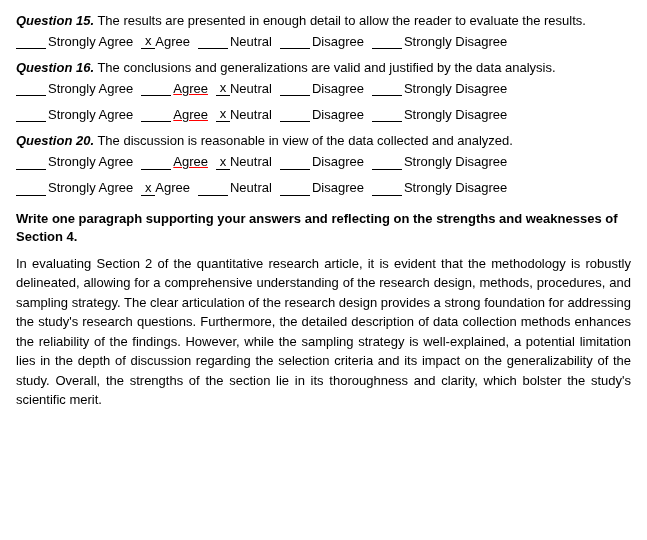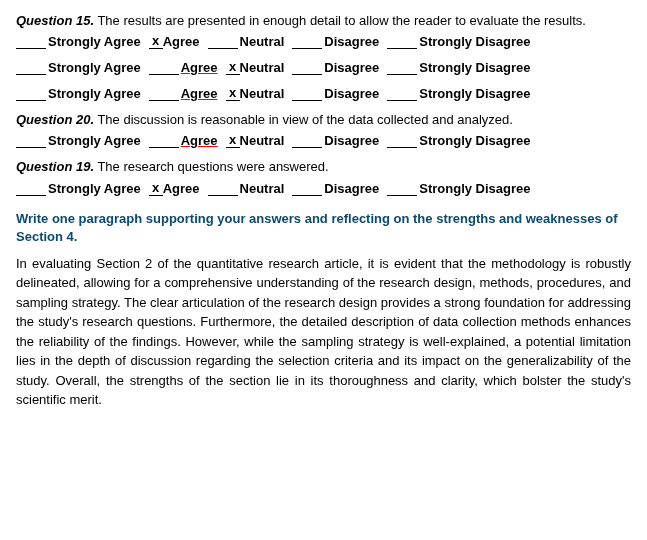--- a/index.html
+++ b/index.html
@@ -24,24 +24,23 @@
     }
     .answer-row {
       display: flex;
       align-items: center;
       gap: 0px;
       margin-top: 2px;
       flex-wrap: wrap;
     }
     .answer-option {
       display: flex;
-      align-items: flex-end;
+      align-items: center;
       margin-right: 4px;
       white-space: nowrap;
-      font-weight: bold;
     }
     .blank-line {
       display: inline-block;
       width: 30px;
       border-bottom: 1px solid #000;
       margin-right: 2px;
       vertical-align: bottom;
     }
     .x-mark {
       display: inline-block;
@@ -50,21 +49,21 @@
       font-size: 13px;
       vertical-align: bottom;
       border-bottom: 1px solid #000;
     }
     .underline-text {
       text-decoration: underline;
       text-decoration-color: red;
       color: #000;
     }
     .writing-prompt {
-      color: #0c4a6e;
+      color: #000000;
       font-weight: bold;
       margin: 14px 0 8px 0;
       line-height: 1.4;
     }
     .paragraph-text {
       line-height: 1.5;
       text-align: justify;
     }
   </style>
 </head>
@@ -90,20 +89,21 @@
           <span class="blank-line">&nbsp;&nbsp;&nbsp;</span>
           <span>Disagree</span>
         </span>
         <span class="answer-option">
           <span class="blank-line">&nbsp;&nbsp;&nbsp;</span>
           <span>Strongly Disagree</span>
         </span>
       </div>
     </div>
     <div class="question-block">
+      <div class="question-text"><span class="question-label">Question 16.</span>  The conclusions and generalizations are valid and justified by the data analysis.</div>
       <div class="answer-row">
         <span class="answer-option" style="margin-right: 8px;">
           <span class="blank-line">&nbsp;&nbsp;&nbsp;</span>
           <span>Strongly Agree</span>
         </span>
         <span class="answer-option" style="margin-right: 8px;">
           <span class="blank-line">&nbsp;&nbsp;&nbsp;</span>
           <span class="underline-text">Agree</span>
         </span>
         <span class="answer-option" style="margin-right: 8px;">
@@ -163,21 +163,20 @@
           <span class="blank-line">&nbsp;&nbsp;&nbsp;</span>
           <span>Disagree</span>
         </span>
         <span class="answer-option">
           <span class="blank-line">&nbsp;&nbsp;&nbsp;</span>
           <span>Strongly Disagree</span>
         </span>
       </div>
     </div>
     <div class="question-block">
-      <div class="question-text"><span class="question-label">Question 19.</span> The research questions were answered.</div>
       <div class="answer-row">
         <span class="answer-option" style="margin-right: 8px;">
           <span class="blank-line">&nbsp;&nbsp;&nbsp;</span>
           <span>Strongly Agree</span>
         </span>
         <span class="answer-option" style="margin-right: 8px;">
           <span class="x-mark">x</span>
           <span>Agree</span>
         </span>
         <span class="answer-option" style="margin-right: 8px;">

